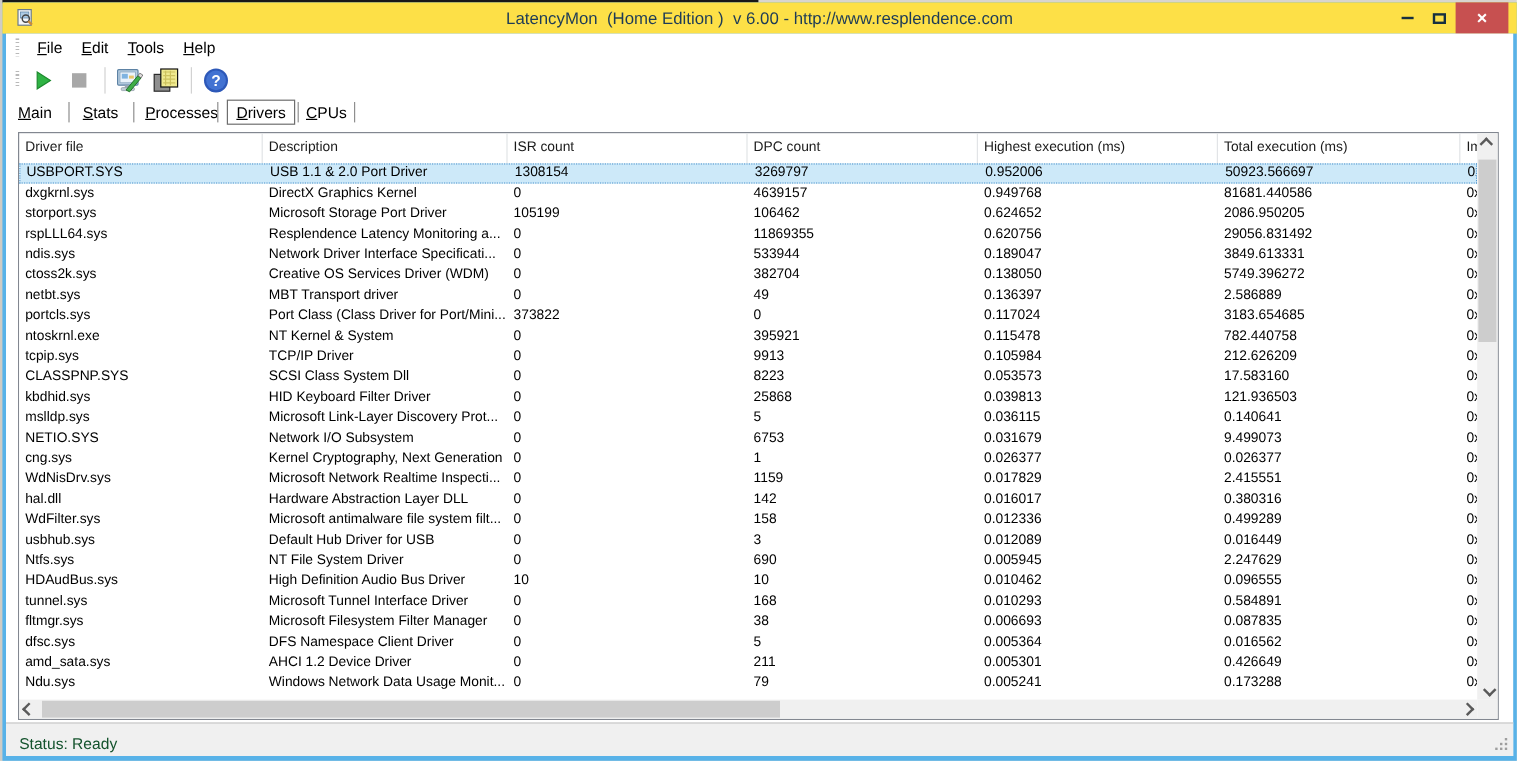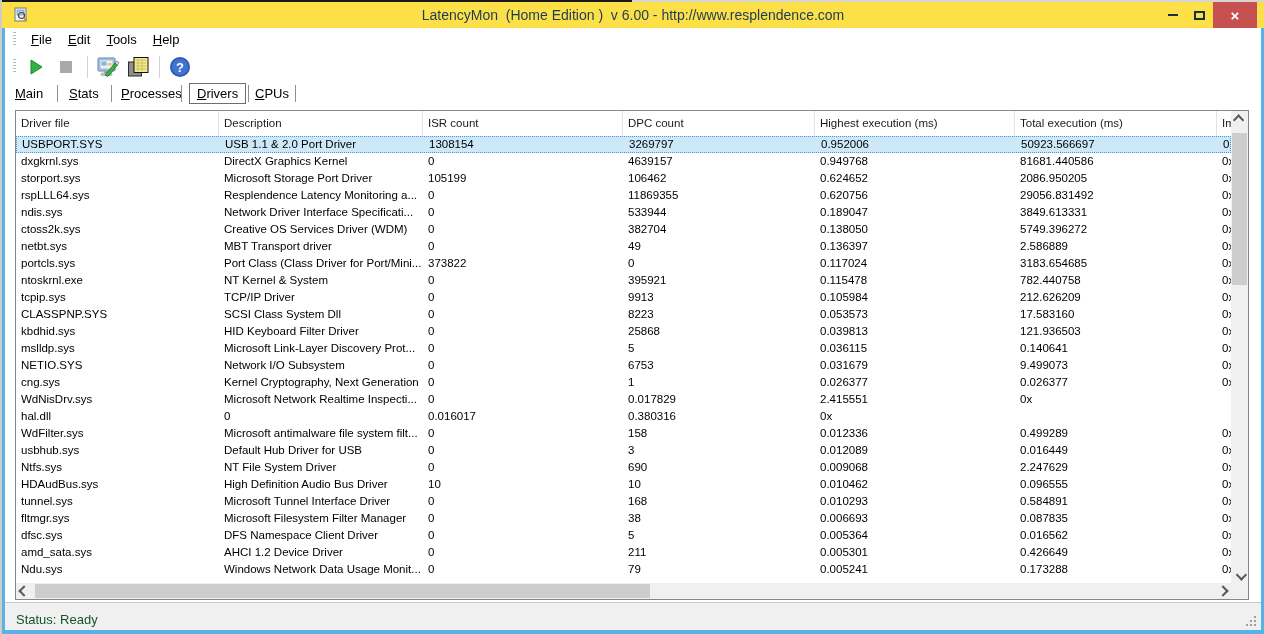--- a/index.html
+++ b/index.html
@@ -327,27 +327,30 @@
             <div class="cell">0</div>
             <div class="cell">1</div>
             <div class="cell">0.026377</div>
             <div class="cell">0.026377</div>
             <div class="cell">0x</div>
           </div>
           <div class="trow">
             <div class="cell">WdNisDrv.sys</div>
             <div class="cell">Microsoft Network Realtime Inspecti...</div>
             <div class="cell">0</div>
+            <div class="cell">1159</div>
             <div class="cell">0.017829</div>
             <div class="cell">2.415551</div>
             <div class="cell">0x</div>
           </div>
           <div class="trow">
             <div class="cell">hal.dll</div>
-            <div class="cell">0</div>
+            <div class="cell">Hardware Abstraction Layer DLL</div>
+            <div class="cell">0</div>
+            <div class="cell">142</div>
             <div class="cell">0.016017</div>
             <div class="cell">0.380316</div>
             <div class="cell">0x</div>
           </div>
           <div class="trow">
             <div class="cell">WdFilter.sys</div>
             <div class="cell">Microsoft antimalware file system filt...</div>
             <div class="cell">0</div>
             <div class="cell">158</div>
             <div class="cell">0.012336</div>
@@ -361,21 +364,21 @@
             <div class="cell">3</div>
             <div class="cell">0.012089</div>
             <div class="cell">0.016449</div>
             <div class="cell">0x</div>
           </div>
           <div class="trow">
             <div class="cell">Ntfs.sys</div>
             <div class="cell">NT File System Driver</div>
             <div class="cell">0</div>
             <div class="cell">690</div>
-            <div class="cell">0.009068</div>
+            <div class="cell">0.005945</div>
             <div class="cell">2.247629</div>
             <div class="cell">0x</div>
           </div>
           <div class="trow">
             <div class="cell">HDAudBus.sys</div>
             <div class="cell">High Definition Audio Bus Driver</div>
             <div class="cell">10</div>
             <div class="cell">10</div>
             <div class="cell">0.010462</div>
             <div class="cell">0.096555</div>

